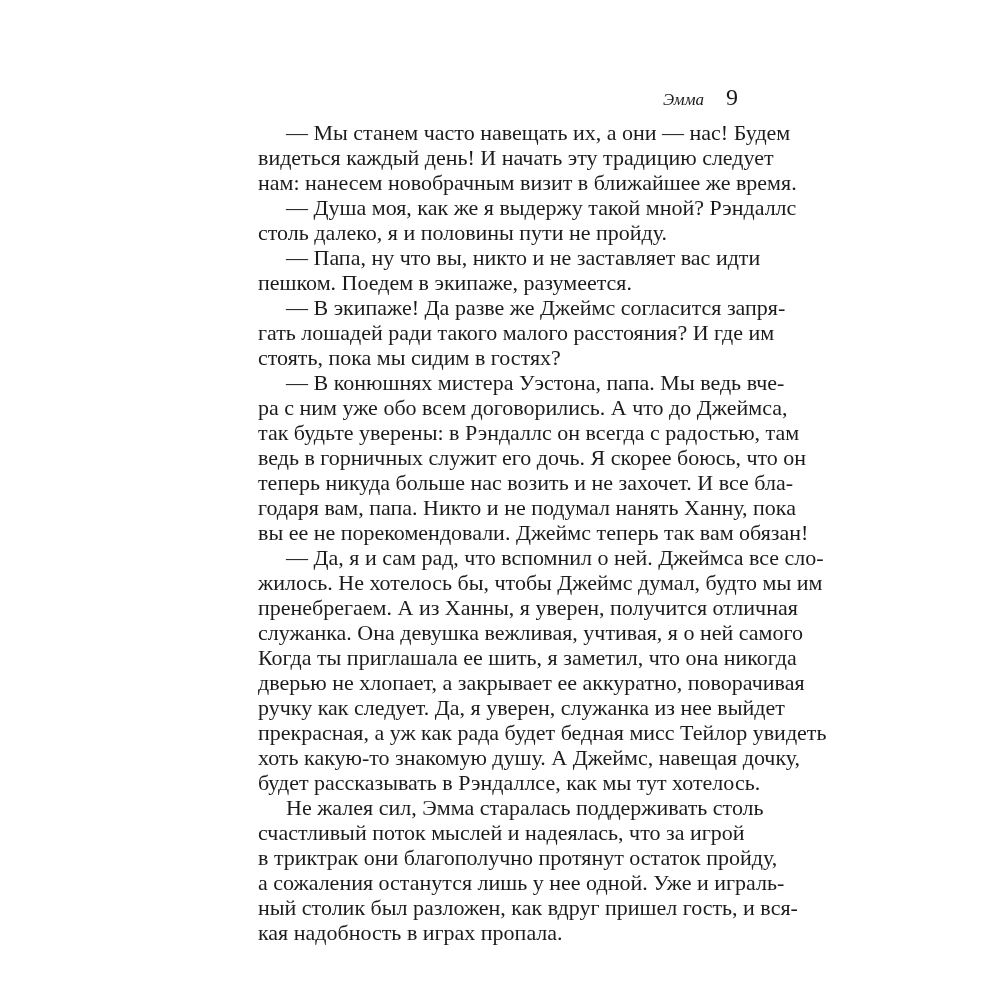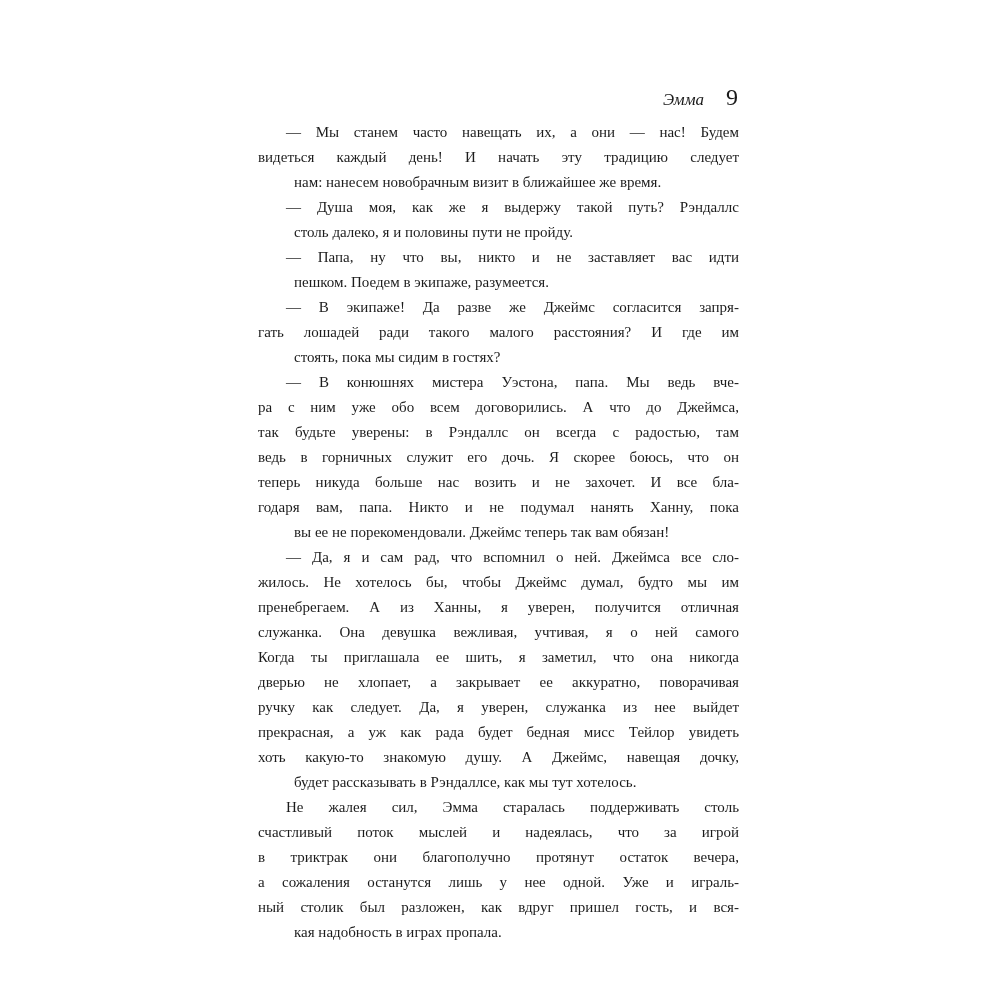--- a/index.html
+++ b/index.html
@@ -10,48 +10,48 @@
     .running-head {
       position: absolute; top: 84px; right: 262px;
       font-family: "Liberation Serif", "DejaVu Serif", serif;
       color: #1a1a1a; display: flex; align-items: baseline; gap: 22px;
     }
     .running-title { font-style: italic; font-size: 17px; }
     .page-number { font-size: 24px; }
     .body-text {
       position: absolute; left: 258px; top: 120px; width: 481px;
       font-family: "Liberation Serif", "DejaVu Serif", serif;
-      font-size: 15px; line-height: 25px; color: #1c1c1c;
+      font-size: 22px; line-height: 25px; color: #1c1c1c;
     }
     .line {
       display: block; white-space: nowrap; text-align: justify; text-align-last: justify;
       height: 25px;
     }
     .line.indent { text-indent: 28px; }
-    .line.last { text-align-last: left; margin-left: 36px; }
+    .line.last { text-align-last: left; }
   </style>
 </head>
 <body>
 
 <div class="page">
   <div class="running-head">
     <span class="running-title">Эмма</span>
     <span class="page-number">9</span>
   </div>
 
   <div class="body-text">
 
     <div>
       <span class="line indent">— Мы станем часто навещать их, а они — нас! Будем</span>
       <span class="line">видеться каждый день! И начать эту традицию следует</span>
       <span class="line last">нам: нанесем новобрачным визит в ближайшее же время.</span>
     </div>
 
     <div>
-      <span class="line indent">— Душа моя, как же я выдержу такой путь? Рэндаллс</span>
+      <span class="line indent">— Душа моя, как же я выдержу такой мной? Рэндаллс</span>
       <span class="line last">столь далеко, я и половины пути не пройду.</span>
     </div>
 
     <div>
       <span class="line indent">— Папа, ну что вы, никто и не заставляет вас идти</span>
       <span class="line last">пешком. Поедем в экипаже, разумеется.</span>
     </div>
 
     <div>
       <span class="line indent">— В экипаже! Да разве же Джеймс согласится запря-</span>
@@ -78,19 +78,19 @@
       <span class="line">дверью не хлопает, а закрывает ее аккуратно, поворачивая</span>
       <span class="line">ручку как следует. Да, я уверен, служанка из нее выйдет</span>
       <span class="line">прекрасная, а уж как рада будет бедная мисс Тейлор увидеть</span>
       <span class="line">хоть какую-то знакомую душу. А Джеймс, навещая дочку,</span>
       <span class="line last">будет рассказывать в Рэндаллсе, как мы тут хотелось.</span>
     </div>
 
     <div>
       <span class="line indent">Не жалея сил, Эмма старалась поддерживать столь</span>
       <span class="line">счастливый поток мыслей и надеялась, что за игрой</span>
-      <span class="line">в триктрак они благополучно протянут остаток вечера,</span>
+      <span class="line">в триктрак они благополучно протянут остаток пройду,</span>
       <span class="line">а сожаления останутся лишь у нее одной. Уже и играль-</span>
       <span class="line">ный столик был разложен, как вдруг пришел гость, и вся-</span>
       <span class="line last">кая надобность в играх пропала.</span>
     </div>
   </div>
 </div>
 
 </body></html>

